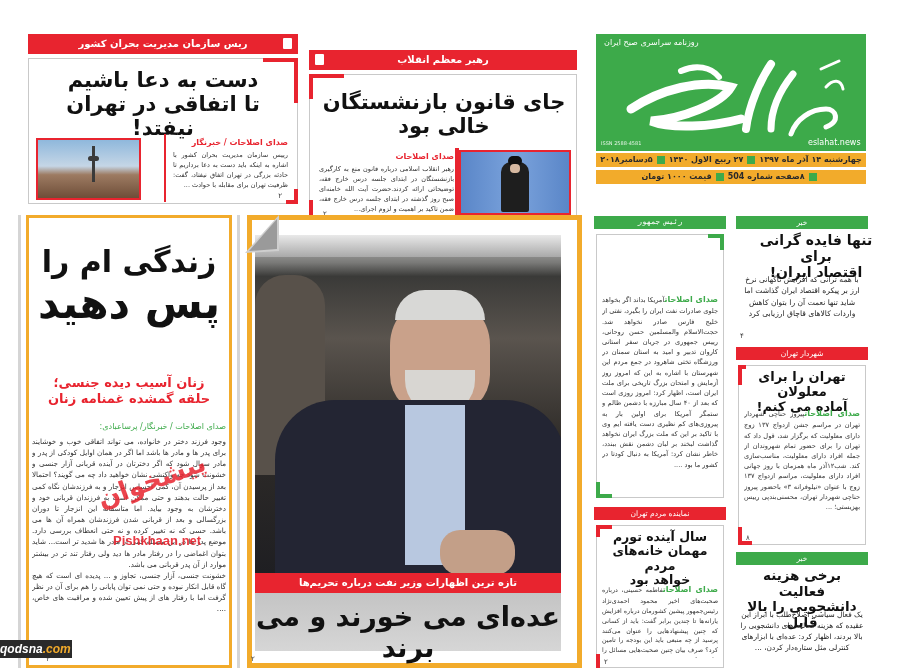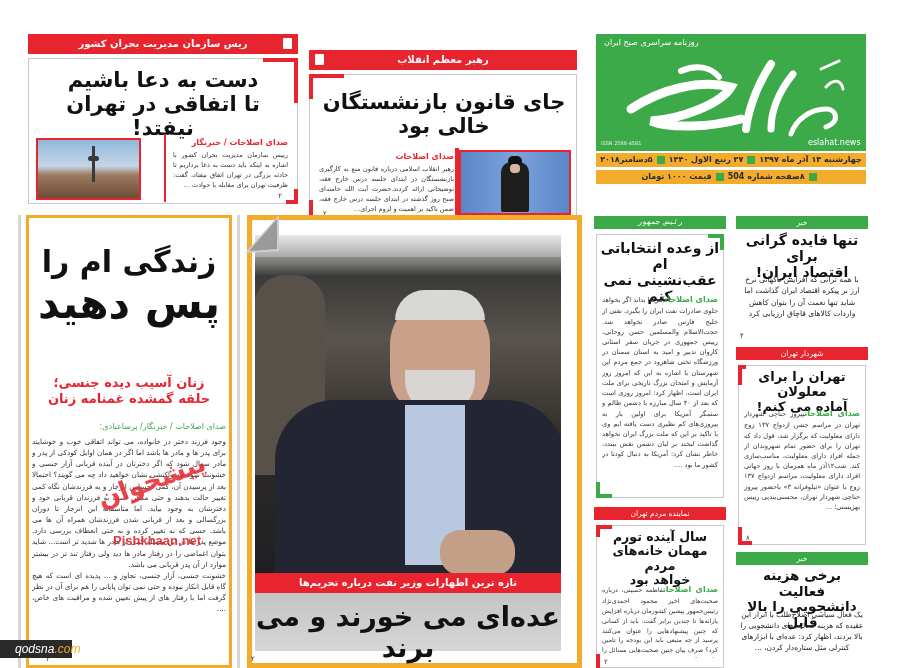--- a/index.html
+++ b/index.html
@@ -147,24 +147,20 @@
 </div>
 
 <div class="abs" style="left:594px; top:216px; width:132px; height:452px;">
 
   <div class="abs bar-green" style="left:0; top:0; width:132px; height:13px; font-size:7.5px; line-height:13px;font-family:Liberation Mono, monospace;">
     <span>رئیس جمهور</span>
   </div>
   <div class="abs box" style="left:2px; top:18px; width:128px; height:264px;"></div>
   <div class="abs corner-green-tr" style="right:2px; top:18px; width:16px; height:16px;"></div>
   <div class="abs corner-green-bl" style="left:2px; top:266px; width:16px; height:16px;"></div>
-  <div class="abs headline" style="left:6px; top:24px; width:120px; font-size:14px;">
-    <div>از وعده انتخاباتی ام</div>
-    <div>عقب‌نشینی نمی کنم</div>
-  </div>
   <div class="abs body-text" style="left:8px; top:78px; width:116px; height:200px; overflow:hidden; font-size:6.6px;">
     <span class="byline-green">صدای اصلاحات</span><span>آمریکا بداند اگر بخواهد جلوی صادرات نفت ایران را بگیرد، نفتی از خلیج فارس صادر نخواهد شد. حجت‌الاسلام والمسلمین حسن روحانی، رییس جمهوری در جریان سفر استانی کاروان تدبیر و امید به استان سمنان در ورزشگاه تختی شاهرود در جمع مردم این شهرستان با اشاره به این که امروز روز آزمایش و امتحان بزرگ تاریخی برای ملت ایران است، اظهار کرد: امروز روزی است که بعد از ۴۰ سال مبارزه با دشمن ظالم و ستمگر آمریکا برای اولین بار به پیروزی‌های کم نظیری دست یافته ایم وی با تاکید بر این که ملت بزرگ ایران نخواهد گذاشت لبخند بر لبان دشمن نقش ببندد، خاطر نشان کرد: آمریکا به دنبال کودتا در کشور ما بود ....</span>
   </div>
 
   <div class="abs bar-red" style="left:0; top:291px; width:132px; height:13px; font-size:7.5px; line-height:13px; font-weight:normal;">
     <span>نماینده مردم تهران</span>
   </div>
   <div class="abs box" style="left:2px; top:309px; width:128px; height:143px;"></div>
   <div class="abs corner-red-tl" style="left:2px; top:309px; width:16px; height:12px;"></div>
   <div class="abs corner-red-bl" style="left:2px; top:438px; width:4px; height:14px; border-bottom:0;"></div>
@@ -177,21 +173,21 @@
     <span class="byline-green">صدای اصلاحات</span><span>فاطمه حسینی، درباره صحبت‌های اخیر محمود احمدی‌نژاد رئیس‌جمهور پیشین کشورمان درباره افزایش یارانه‌ها تا چندین برابر گفت: باید از کسانی که چنین پیشنهادهایی را عنوان می‌کنند پرسید از چه منبعی باید این بودجه را تامین کرد؟ صرف بیان چنین صحبت‌هایی مسائل را حل نمی‌کند.</span>
   </div>
   <div class="abs page-num" style="left:10px; top:442px;">۲</div>
 </div>
 
 <div class="abs" style="left:736px; top:216px; width:132px; height:452px;">
 
   <div class="abs bar-green" style="left:0; top:0; width:132px; height:13px; font-size:7.5px; line-height:13px;">
     <span>خبر</span>
   </div>
-  <div class="abs headline" style="left:2px; top:16px; width:128px; font-size:14px;">
+  <div class="abs headline" style="left:16px; top:16px; width:128px; font-size:14px;">
     <div>تنها فایده گرانی برای</div>
     <div>اقتصاد ایران!</div>
   </div>
   <div class="abs body-text" style="left:4px; top:58px; width:124px; font-size:7.6px; text-align:center; line-height:1.5; color:#222;">با همه ترانی که افزایش ناگهانی نرخ ارز بر پیکره اقتصاد ایران گذاشت اما شاید تنها نعمت آن را بتوان کاهش واردات کالاهای قاچاق ارزیابی کرد</div>
   <div class="abs page-num" style="left:4px; top:116px;">۴</div>
 
   <div class="abs bar-red" style="left:0; top:131px; width:132px; height:13px; font-size:7.5px; line-height:13px; font-weight:normal;">
     <span>شهردار تهران</span>
   </div>
   <div class="abs box" style="left:2px; top:149px; width:128px; height:180px;"></div>
@@ -209,15 +205,15 @@
   <div class="abs bar-green" style="left:0; top:336px; width:132px; height:13px; font-size:7.5px; line-height:13px;">
     <span>خبر</span>
   </div>
   <div class="abs headline" style="left:2px; top:352px; width:128px; font-size:13.5px;text-align:center;">
     <div>برخی هزینه فعالیت</div>
     <div>دانشجویی را بالا قابل</div>
   </div>
   <div class="abs body-text" style="left:4px; top:393px; width:124px; height:59px; overflow:hidden; font-size:7.4px; text-align:center; line-height:1.5; color:#222;">یک فعال سیاسی اصلاح‌طلب با ابراز این عقیده که هزینه فعالیت‌های دانشجویی را بالا بردند، اظهار کرد: عده‌ای با ابزارهای کنترلی مثل ستاره‌دار کردن، ...</div>
 </div>
 
-<div class="abs" style="left:0; top:640px; width:72px; height:18px; background:#2a2a2a; direction:ltr; font-family:'Liberation Sans', sans-serif; font-style:italic; font-weight:normal; font-size:12px; line-height:18px; padding-left:15px;">
+<div class="abs" style="left:0; top:640px; width:72px; height:18px; background:#2a2a2a; direction:ltr; font-family:'Liberation Sans', sans-serif; font-style:italic; font-weight:bold; font-size:12px; line-height:18px; padding-left:0;">
   <span style="color:#ffffff;">qodsna</span><span style="color:#f2ab2b;">.com</span>
 </div>
 
 </body></html>

